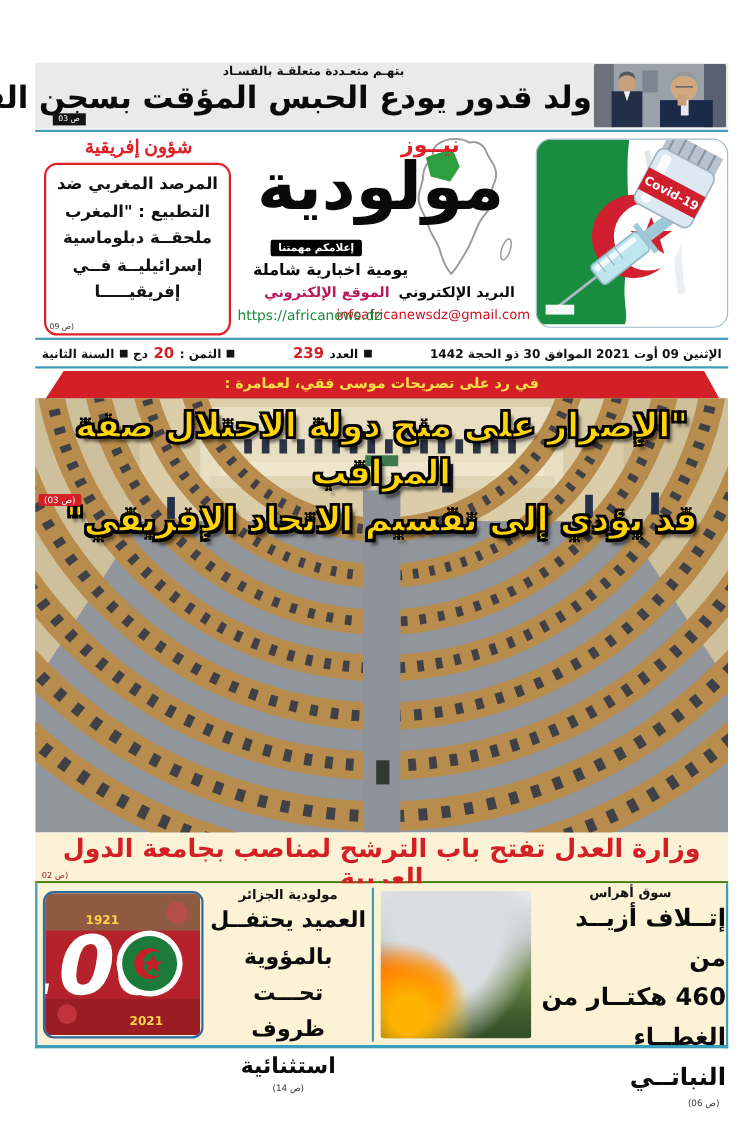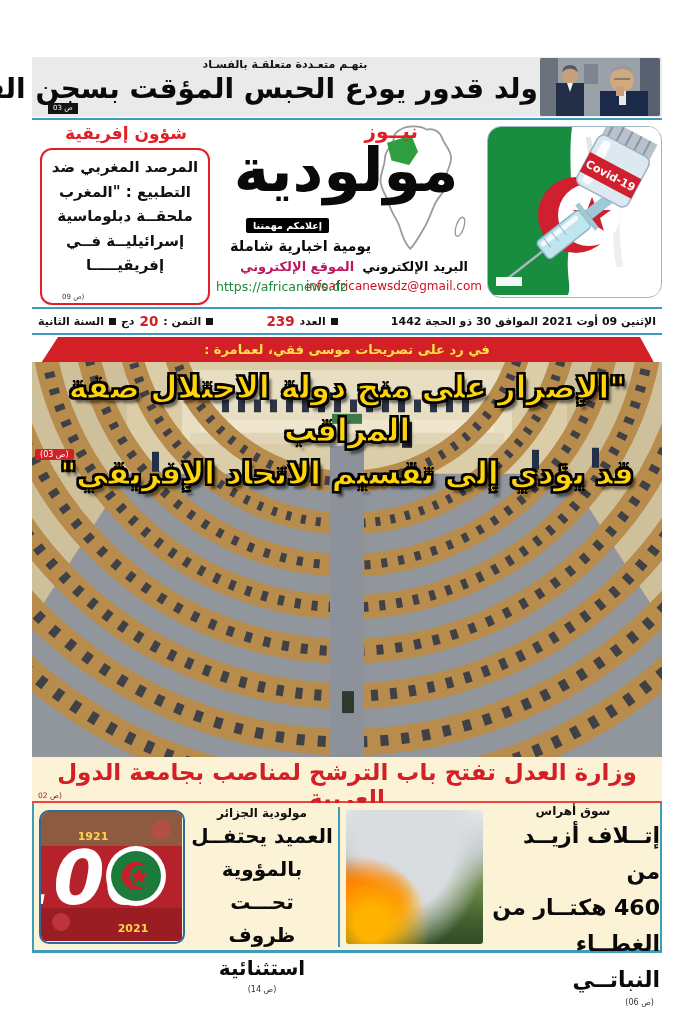--- a/index.html
+++ b/index.html
@@ -10,24 +10,24 @@
   .abs{position:absolute;}
   .rtl{direction:rtl;unicode-bidi:plaintext;}
   
   .top-band{left:32px;top:57px;width:630px;height:60px;background:#eaeaea;}
   .top-kicker{left:0;top:1px;width:506px;text-align:center;font-size:11px;font-weight:bold;color:#111;}
   .top-headline{left:0;top:15px;width:506px;text-align:center;font-size:28px;font-weight:900;color:#0a0a0a;white-space:nowrap;}
   .top-tag{left:16px;bottom:3px;background:#141414;color:#fff;font-size:7px;padding:1px 5px;line-height:9px;}
   .top-photo{left:508px;top:1px;width:120px;height:58px;overflow:hidden;border-radius:2px;}
   .rule{background:#3d9cba;}
   
-  .aff-title{left:42px;top:123px;width:168px;text-align:center;color:#e01f26;font-size:17px;font-weight:900;}
+  .aff-title{left:42px;top:123px;width:168px;text-align:center;color:#e01f26;font-size:17px;font-weight:900;font-family:Liberation Serif, serif;}
   .aff-box{left:40px;top:148px;width:166px;height:153px;border:2.5px solid #e01f26;border-radius:12px;background:#fff;}
   .aff-line{width:100%;text-align:center;font-size:15px;line-height:24.5px;font-weight:900;color:#111;}
-  .aff-tag{position:absolute;left:20px;bottom:2px;font-size:7px;color:#333;text-align:right;}
+  .aff-tag{position:absolute;left:3px;bottom:2px;font-size:7px;color:#333;text-align:right;}
   
   .masthead{left:210px;top:121px;width:272px;height:184px;}
   .mh-sub{position:absolute;top:-2px;right:64px;color:#e01f26;font-size:20px;font-weight:900;}
   .mh-main{position:absolute;top:14px;right:0;width:100%;text-align:center;font-size:60px;font-weight:900;color:#0a0a0a;letter-spacing:2px;}
   .mh-badge{position:absolute;left:36px;top:97px;background:#000;color:#fff;font-size:9.5px;font-weight:bold;padding:2px 7px;border-radius:2px;}
   .mh-tagline{position:absolute;left:20px;top:117px;font-size:14.5px;font-weight:900;color:#0a0a0a;}
   .mh-email-label{position:absolute;right:14px;top:138px;font-size:13px;font-weight:900;color:#0a0a0a;}
   .mh-email{position:absolute;right:0px;top:158px;font-size:12px;color:#cc1122;direction:ltr;}
   .mh-site-label{position:absolute;left:30px;top:138px;font-size:13px;font-weight:900;color:#be185d;}
   .mh-site{position:absolute;left:6px;top:158px;font-size:12.5px;color:#1a8a3a;direction:ltr;}
@@ -45,21 +45,21 @@
     clip-path:polygon(26px 0,608px 0,630px 100%,0 100%);
     color:#fde047;font-size:13px;font-weight:900;text-align:center;line-height:25px;}
   
   .main-photo{left:32px;top:362px;width:630px;height:395px;overflow:hidden;}
   .lead-headline{position:absolute;left:0;top:4px;width:100%;text-align:center;
     color:#ffd40a;font-weight:900;font-size:31px;line-height:43px;
     -webkit-text-stroke:1.2px #000;
     text-shadow:2px 2px 0 #000,-2px 2px 0 #000,2px -2px 0 #000,-2px -2px 0 #000,4px 5px 3px rgba(0,0,0,.55);}
   .lead-tag{position:absolute;left:3px;top:87px;background:#d31f26;color:#fff;font-size:8px;padding:1px 5px;border-radius:2px;}
   
-  .justice{left:32px;top:757px;width:630px;height:44px;background:#fcf2d6;border-bottom:2px solid #ef4444;}
+  .justice{left:32px;top:757px;width:630px;height:44px;background:#fcf2d6;border-bottom:2px solid #4d7c0f;}
   .justice-h{position:absolute;left:0;top:2px;width:100%;text-align:center;color:#d31f26;font-size:23px;font-weight:900;}
   .justice-tag{position:absolute;left:6px;bottom:1px;color:#8b2020;font-size:7.5px;}
   
   .bottom{left:32px;top:803px;width:630px;height:150px;background:#fcf2d6;
     border-bottom:3px solid #3d9cba;border-left:2px solid #3d9cba;border-right:2px solid #3d9cba;box-sizing:border-box;}
   .b-divider{position:absolute;left:304px;top:4px;width:2px;height:140px;background:#3d9cba;}
   .ml-photo{position:absolute;left:5px;top:7px;width:146px;height:134px;border:2.5px solid #2e69a0;border-radius:10px;overflow:hidden;box-sizing:border-box;}
   .ml-text{position:absolute;left:153px;top:3px;width:150px;}
   .b-kicker{width:100%;text-align:center;font-size:12px;font-weight:900;color:#111;}
   .ml-line{width:100%;text-align:center;font-size:20px;line-height:33px;font-weight:900;color:#0a0a0a;}

